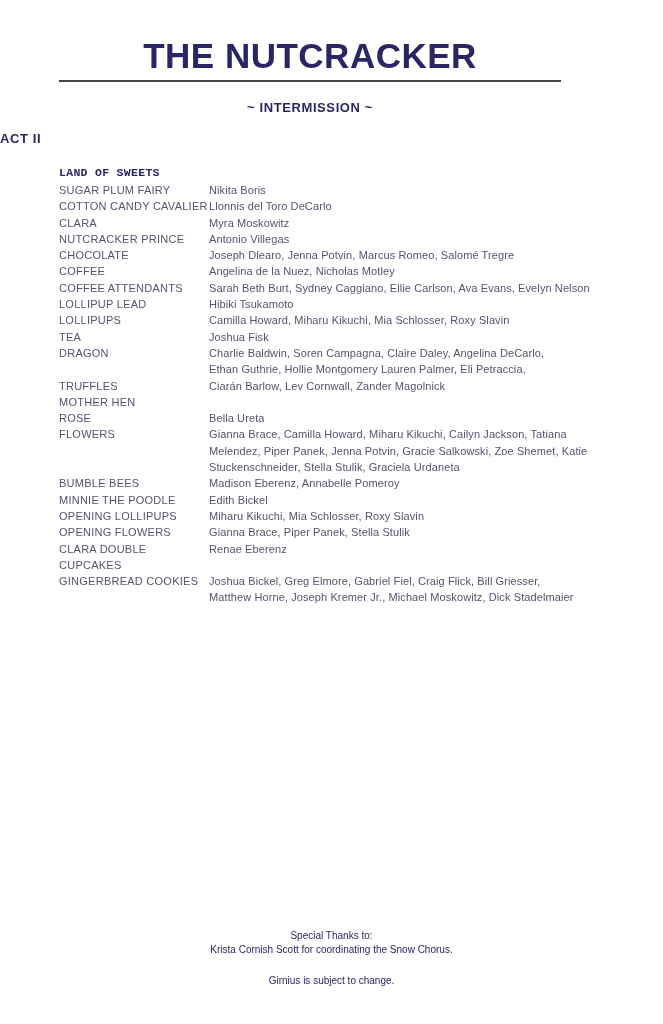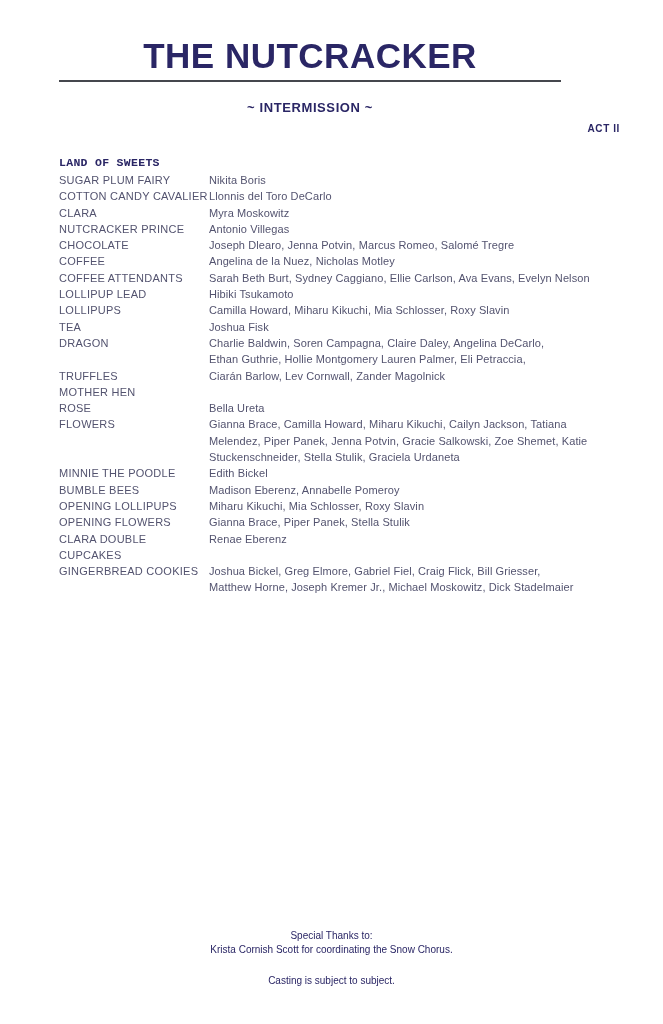--- a/index.html
+++ b/index.html
@@ -39,26 +39,26 @@
   .intermission {
     margin-top: 19px;
     font-size: 13px;
     line-height: 13px;
     font-weight: 700;
     letter-spacing: 0.6px;
     text-align: center;
     color: var(--heading-color);
   }
   .act {
-    margin-top: 8px;
-    font-size: 10px;
+    margin-top: 18px;
+    font-size: 13px;
     line-height: 13px;
     font-weight: 700;
     letter-spacing: 0.6px;
-    text-align: right;
+    text-align: left;
     color: var(--heading-color);
   }
   .section-header {
     margin: 21px 59px 0 59px;
     font-size: 11.5px;
     line-height: 13px;
     font-weight: 700;
     letter-spacing: 0.3px;
     color: var(--heading-color);
     font-family: Liberation Mono, monospace;
@@ -213,30 +213,30 @@
     <div class="cast-row">
       <div class="cast-role">FLOWERS</div>
       <div class="cast-names">
           <div class="name-line">Gianna Brace, Camilla Howard, Miharu Kikuchi, Cailyn Jackson, Tatiana</div>
           <div class="name-line">Melendez, Piper Panek, Jenna Potvin, Gracie Salkowski, Zoe Shemet, Katie</div>
           <div class="name-line">Stuckenschneider, Stella Stulik, Graciela Urdaneta</div>
         </div>
     </div>
 
     <div class="cast-row">
+      <div class="cast-role">BUMBLE BEES</div>
+      <div class="cast-names">
+          <div class="name-line">Madison Eberenz, Annabelle Pomeroy</div>
+        </div>
+    </div>
+
+    <div class="cast-row">
       <div class="cast-role">MINNIE THE POODLE</div>
       <div class="cast-names">
           <div class="name-line">Edith Bickel</div>
-        </div>
-    </div>
-
-    <div class="cast-row">
-      <div class="cast-role">BUMBLE BEES</div>
-      <div class="cast-names">
-          <div class="name-line">Madison Eberenz, Annabelle Pomeroy</div>
         </div>
     </div>
 
     <div class="cast-row">
       <div class="cast-role">OPENING LOLLIPUPS</div>
       <div class="cast-names">
           <div class="name-line">Miharu Kikuchi, Mia Schlosser, Roxy Slavin</div>
         </div>
     </div>
 
@@ -263,16 +263,16 @@
       <div class="cast-names">
           <div class="name-line">Joshua Bickel, Greg Elmore, Gabriel Fiel, Craig Flick, Bill Griesser,</div>
           <div class="name-line">Matthew Horne, Joseph Kremer Jr., Michael Moskowitz, Dick Stadelmaier</div>
         </div>
     </div>
   </div>
 
   <div class="footer">
     <div>Special Thanks to:</div>
     <div>Krista Cornish Scott for coordinating the Snow Chorus.</div>
-    <div class="casting-note">Casting is subject to subject.</div>
+    <div class="casting-note">Girnius is subject to change.</div>
   </div>
 
 </div>
 
 </body></html>

